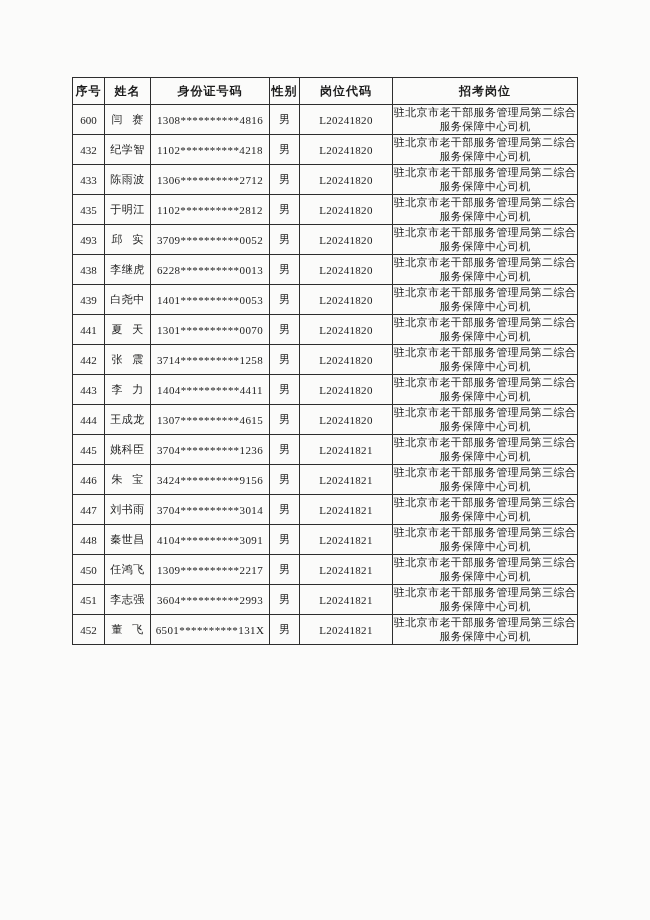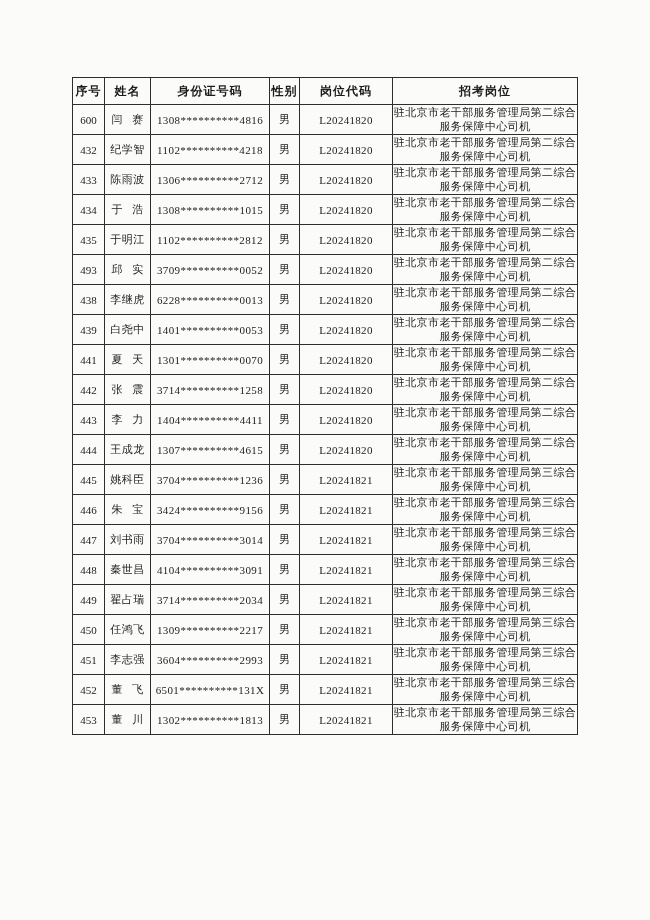--- a/index.html
+++ b/index.html
@@ -103,29 +103,20 @@
         <tr>
     <td class="cell-no">433</td>
     <td class="cell-name">陈雨波</td>
     <td class="cell-id">1306**********2712</td>
     <td class="cell-gender">男</td>
     <td class="cell-code">L20241820</td>
     <td class="cell-pos">驻北京市老干部服务管理局第二综合
 服务保障中心司机</td>
   </tr>
         <tr>
-    <td class="cell-no">434</td>
-    <td class="cell-name">于 浩</td>
-    <td class="cell-id">1308**********1015</td>
-    <td class="cell-gender">男</td>
-    <td class="cell-code">L20241820</td>
-    <td class="cell-pos">驻北京市老干部服务管理局第二综合
-服务保障中心司机</td>
-  </tr>
-        <tr>
     <td class="cell-no">435</td>
     <td class="cell-name">于明江</td>
     <td class="cell-id">1102**********2812</td>
     <td class="cell-gender">男</td>
     <td class="cell-code">L20241820</td>
     <td class="cell-pos">驻北京市老干部服务管理局第二综合
 服务保障中心司机</td>
   </tr>
         <tr>
     <td class="cell-no">493</td>
@@ -220,29 +211,20 @@
         <tr>
     <td class="cell-no">448</td>
     <td class="cell-name">秦世昌</td>
     <td class="cell-id">4104**********3091</td>
     <td class="cell-gender">男</td>
     <td class="cell-code">L20241821</td>
     <td class="cell-pos">驻北京市老干部服务管理局第三综合
 服务保障中心司机</td>
   </tr>
         <tr>
-    <td class="cell-no">449</td>
-    <td class="cell-name">翟占瑞</td>
-    <td class="cell-id">3714**********2034</td>
-    <td class="cell-gender">男</td>
-    <td class="cell-code">L20241821</td>
-    <td class="cell-pos">驻北京市老干部服务管理局第三综合
-服务保障中心司机</td>
-  </tr>
-        <tr>
     <td class="cell-no">450</td>
     <td class="cell-name">任鸿飞</td>
     <td class="cell-id">1309**********2217</td>
     <td class="cell-gender">男</td>
     <td class="cell-code">L20241821</td>
     <td class="cell-pos">驻北京市老干部服务管理局第三综合
 服务保障中心司机</td>
   </tr>
         <tr>
     <td class="cell-no">451</td>
@@ -255,25 +237,16 @@
   </tr>
         <tr>
     <td class="cell-no">452</td>
     <td class="cell-name">董 飞</td>
     <td class="cell-id">6501**********131X</td>
     <td class="cell-gender">男</td>
     <td class="cell-code">L20241821</td>
     <td class="cell-pos">驻北京市老干部服务管理局第三综合
 服务保障中心司机</td>
   </tr>
-        <tr>
-    <td class="cell-no">453</td>
-    <td class="cell-name">董 川</td>
-    <td class="cell-id">1302**********1813</td>
-    <td class="cell-gender">男</td>
-    <td class="cell-code">L20241821</td>
-    <td class="cell-pos">驻北京市老干部服务管理局第三综合
-服务保障中心司机</td>
-  </tr>
       </tbody>
   </table>
 
 </div>
 
 </body></html>

